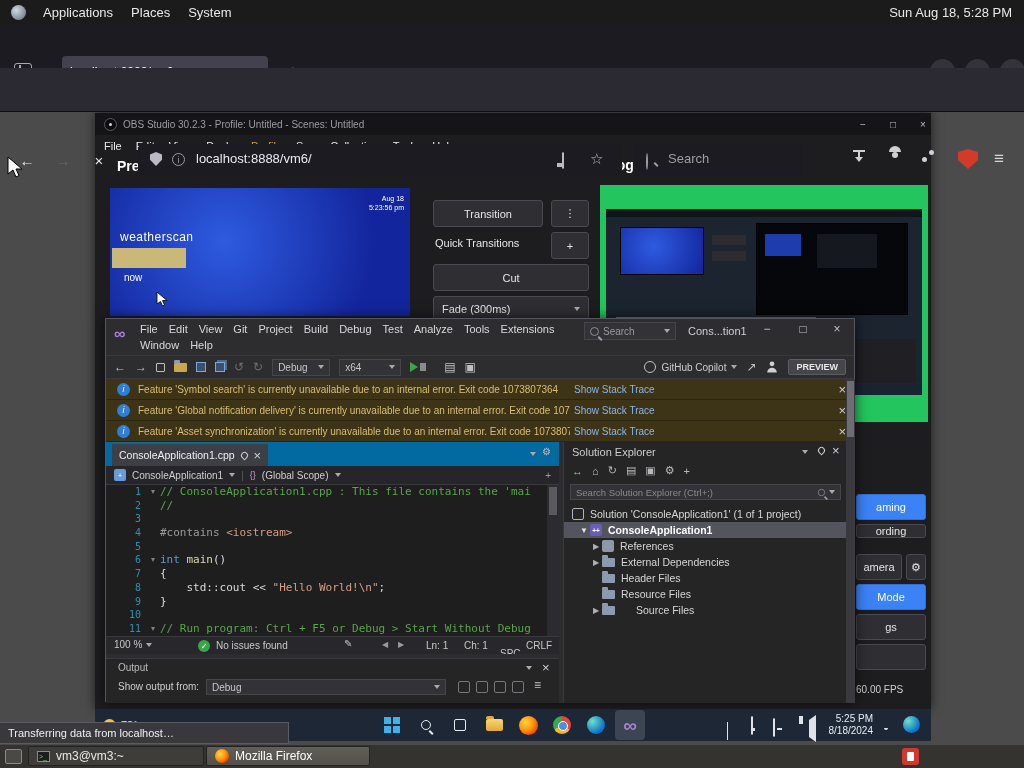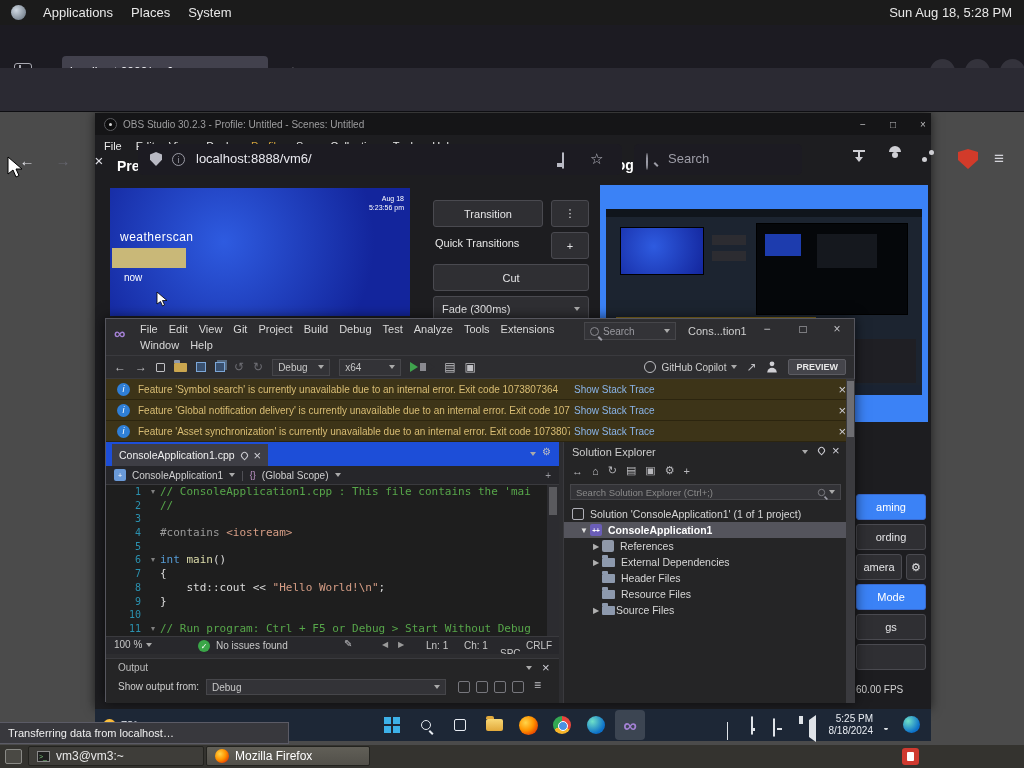--- a/index.html
+++ b/index.html
@@ -53,21 +53,21 @@
 
 
 .obs{left:95px;top:113px;width:836px;height:596px;background:#1d1d20;box-shadow:0 0 10px rgba(0,0,0,.6);color:#e6e6e6}
 .obstitle{left:0;top:0;width:836px;height:22px;background:#151517;display:flex;align-items:center;font-size:10px;color:#9d9d9f}
 .obslogo{width:13px;height:13px;border-radius:50%;background:#0d0d0e;border:1px solid #5a5a5e;margin:0 6px 0 9px;position:relative}
 .obslogo::after{content:"";position:absolute;left:4px;top:4px;width: 3px;height:3px;border-radius:50%;background:#d8d8d8}
 .obswb{width:22px;height:16px;display:flex;align-items:center;justify-content:center;color:#bdbdbf;font-size:10px}
 .obsmenu{left:0;top:22px;width:836px;height:22px;display:flex;align-items:center;gap:14px;padding-left:9px;font-size:11px;color:#eaeaea}
 .accent{color:#d2a23c}
 .paneh{font-size:14px;font-weight:bold;color:#fff}
-.pane{background:#3b82f6}
+.pane{background:#22c55e}
 .obsbtn{background:#2f2f33;border:1px solid #4a4a50;border-radius:3px;color:#e4e4e6;font-size:11px;display:flex;align-items:center;justify-content:center}
 .obsbtn.blue{background:#3b82f6;border-color:#3a6bd0;color:#fff}
 .tri{width:0;height:0;border-left:3.5px solid transparent;border-right:3.5px solid transparent;border-top:4.5px solid #aaa}
 .wsvideo{position:absolute;inset:0;background:radial-gradient(circle at 38% 42%,#2e5be0,#13259c 75%)}
 .tanstrip{position:absolute;left:2px;top:60px;width:74px;height:20px;background:#c9b878}
 .minithumb{position:absolute;left:6px;top:24px;width:316px;height:186px;background:#1c2430;overflow:hidden}
 
 
 .vs{left:105px;top:318px;width:750px;height:384px;background:#2d2d30;border:1px solid #56565e;box-shadow:0 0 12px rgba(0,0,0,.65);color:#cccccc;font-size:11px}
 .vsmenu{display:flex;gap:11px;color:#d8d8d8;font-size:11px}
@@ -213,21 +213,21 @@
         <div class="a" style="left:140px;top:179px;width:4px;height:4px;background:#ff9500;border-radius:50%"></div>
         <div class="a" style="left:150px;top:179px;width:4px;height:4px;background:#e8453c;border-radius:50%"></div>
         <div class="a" style="left:160px;top:179px;width:4px;height:4px;background:#0c70c9;border-radius:50%"></div>
         <div class="a" style="left:170px;top:179px;width:4px;height:4px;background:#a581d6;border-radius:50%"></div>
       </div>
     </div>
 
     <div class="a obsbtn blue" style="left:761px;top:381px;width:70px;height:26px">
         <span>aming</span>
       </div>
-    <div class="a obsbtn" style="left:761px;top:411px;width:70px;height:26px">
+    <div class="a obsbtn" style="left:761px;top:411px;width:70px;height:14px">
         <span>ording</span>
       </div>
     <div class="a obsbtn" style="left:761px;top:441px;width:46px;height:26px">
         <span>amera</span>
       </div>
     <div class="a obsbtn" style="left:811px;top:441px;width:20px;height:26px">
         <span style="font-size:11px">⚙</span>
       </div>
     <div class="a obsbtn blue" style="left:761px;top:471px;width:70px;height:26px">
         <span>Mode</span>
@@ -316,21 +316,21 @@
       <span class="lnk">Show Stack Trace</span>
       <span class="xbtn" style="margin-left:auto;margin-right:8px">×</span>
     </div>
     <div class="a notif" style="top:102px">
       <span class="ninfo">i</span>
       <span class="msg">Feature 'Asset synchronization' is currently unavailable due to an internal error. Exit code 1073807364</span>
       <span class="lnk">Show Stack Trace</span>
       <span class="xbtn" style="margin-left:auto;margin-right:8px">×</span>
     </div>
 
-    <div class="a" style="left:0;top:123px;width:453px;height:24px;background:#1d4ed8">
+    <div class="a" style="left:0;top:123px;width:453px;height:24px;background:#0369a1">
       <div class="doc-tab">
         <span>ConsoleApplication1.cpp</span>
         <span class="pinc"></span>
         <span class="xbtn">×</span>
       </div>
       <span class="a tri" style="left:424px;top:10px"></span>
       <span class="a ti" style="left:436px;top:5px;font-size:10px">⚙</span>
     </div>
     <div class="a f" style="left:0;top:147px;width:453px;height:19px;background:#26262a;border-bottom:1px solid #3a3a3e;gap:6px;padding:0 8px;font-size:10px;color:#cfcfcf">
       <span class="boxic" style="background:#6a9ad8;font-size:7px">+</span>
@@ -494,21 +494,21 @@
       </div>
       <div class="trow" style="top:128px">
         <span style="width:38px"></span>
         <span class="fldr"></span>
         <span style="margin-left:6px">Header Files</span>
       </div>
       <div class="trow" style="top:160px">
         <span style="width:26px"></span>
           <span class="chr">▶</span>
         <span class="fldr"></span>
-        <span style="margin-left:1px">Source Files</span>
+        <span style="margin-left:21px">Source Files</span>
       </div>
     </div>
 
     <div class="a" style="left:740px;top:60px;width:9px;height:324px;background:#3a3a3e">
       <div class="a" style="left:1px;top:2px;width:7px;height:56px;background:#6e6e72"></div>
     </div>
   </div>
 
   <div class="a wtb">
     <div class="a f" style="left:8px;top:0;height:32px;gap:5px">

